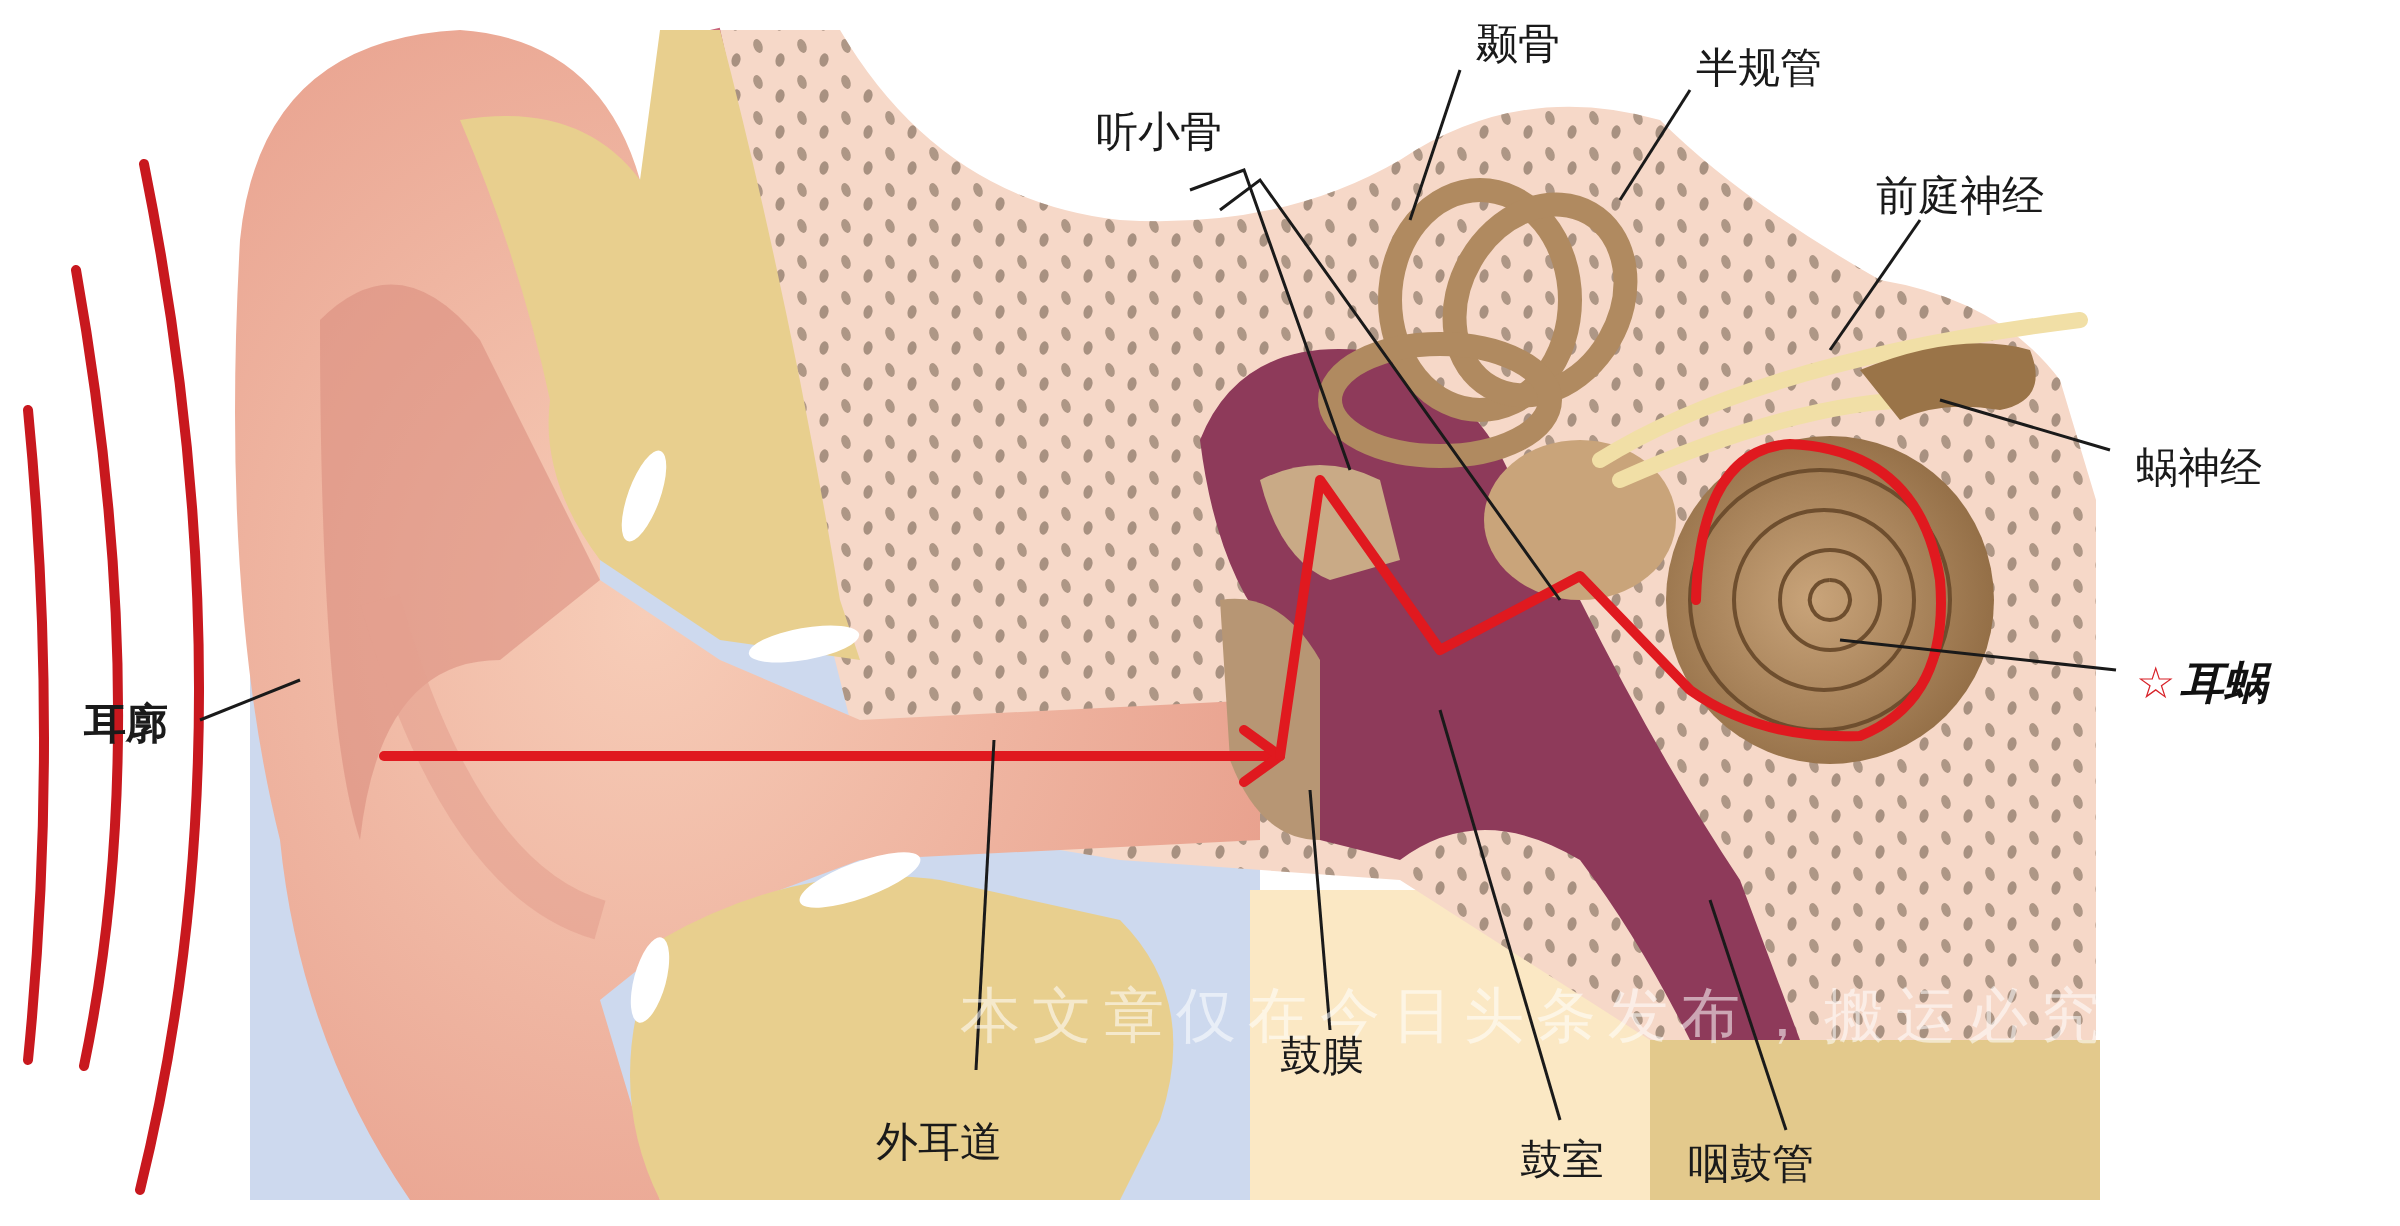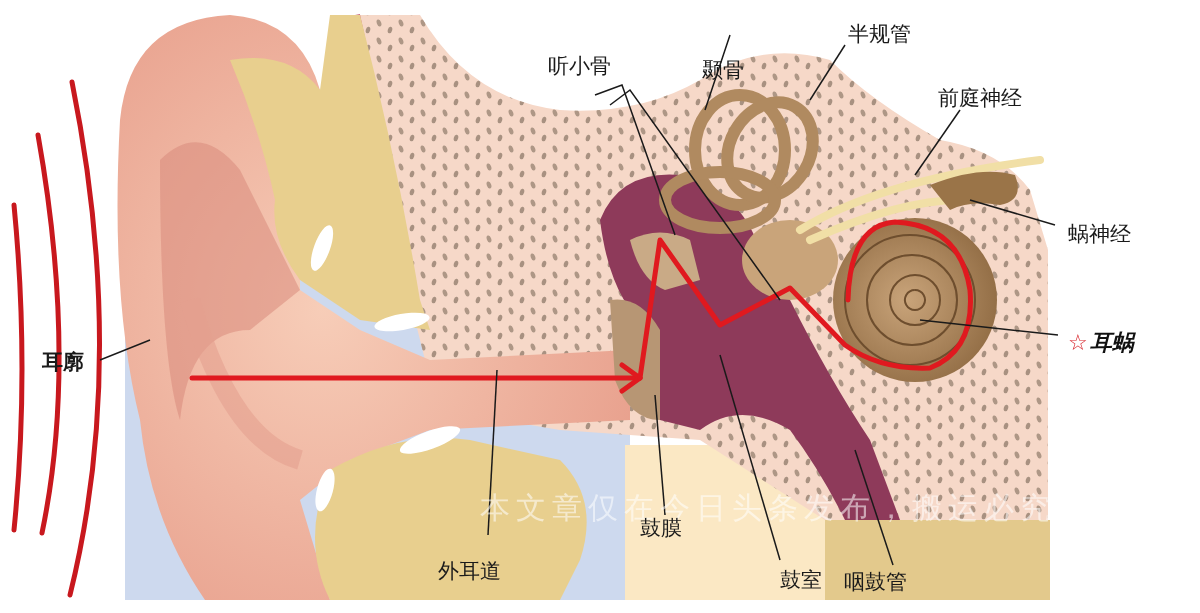--- a/index.html
+++ b/index.html
@@ -121,22 +121,22 @@
   </g>
 
   <rect x="0" y="600" width="1200" height="13" fill="#ffffff"></rect>
 </svg>
 
 <div class="watermark">本文章仅在今日头条发布，搬运必究</div>
 
 <div class="label" style="left:42px; top:352px;font-weight:bold;">耳廓</div>
 <div class="label" style="left:438px; top:545px;margin-top:16px;">外耳道</div>
 <div class="label" style="left:640px; top:518px;">鼓膜</div>
-<div class="label" style="left:780px; top:570px;text-align:right;">鼓室</div>
+<div class="label" style="left:760px; top:570px;text-align:right;">鼓室</div>
 <div class="label" style="left:844px; top:572px;">咽鼓管</div>
 <div class="label" style="left:548px; top:56px;">听小骨</div>
-<div class="label" style="left:702px; top:12px;margin-top:48px;">颞骨</div>
+<div class="label" style="left:738px; top:12px;">颞骨</div>
 <div class="label" style="left:848px; top:24px;">半规管</div>
 <div class="label" style="left:938px; top:88px;">前庭神经</div>
 <div class="label" style="left:1068px; top:224px;">蜗神经</div>
 <div class="label bold" style="left:1068px; top:332px;font-style:italic;">
   <span class="star">☆</span><span>耳蜗</span>
 </div>
 
 </body></html>

